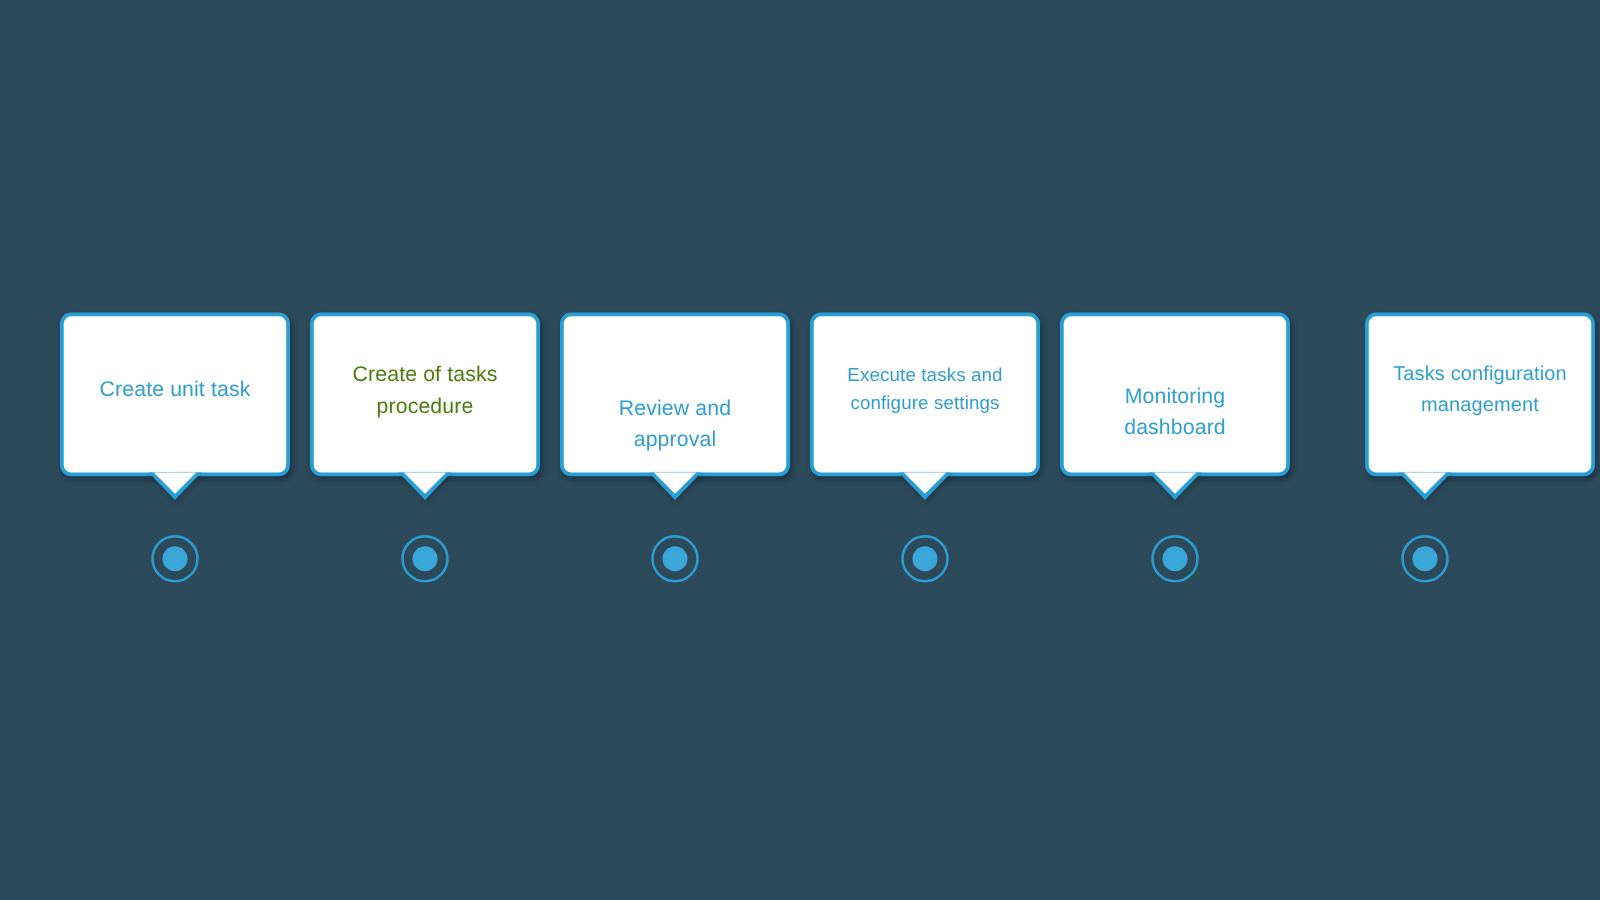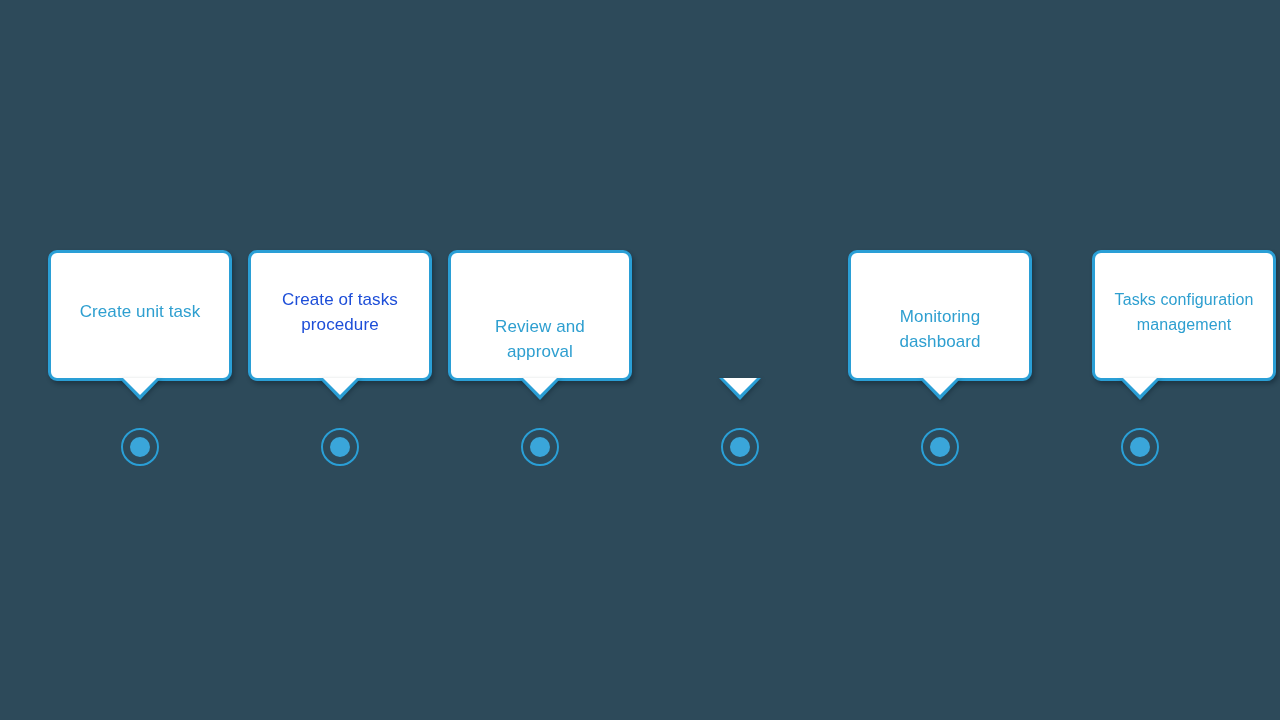--- a/index.html
+++ b/index.html
@@ -143,21 +143,21 @@
         <span class="tail-outer" style="border-top-color: rgb(42, 159, 214);"></span>
         <span class="tail-inner" style="border-top-color: rgb(255, 255, 255);"></span>
       </div>
       <div class="marker" style="border-color: rgb(42, 159, 214);">
         <span class="marker-core" style="background: rgb(58, 166, 218);"></span>
       </div>
     </div>
 
     <div class="step">
       <div class="step-card" style="background: rgb(255, 255, 255); border-color: rgb(42, 159, 214);">
-        <span class="step-label" style="color: #1d4ed8;">Create of tasks<br>procedure</span>
+        <span class="step-label" style="color: #4d7c0f;">Create of tasks<br>procedure</span>
       </div>
       <div class="tail">
         <span class="tail-outer" style="border-top-color: rgb(42, 159, 214);"></span>
         <span class="tail-inner" style="border-top-color: rgb(255, 255, 255);"></span>
       </div>
       <div class="marker" style="border-color: rgb(42, 159, 214);">
         <span class="marker-core" style="background: rgb(58, 166, 218);"></span>
       </div>
     </div>
 
@@ -168,20 +168,23 @@
       <div class="tail">
         <span class="tail-outer" style="border-top-color: rgb(42, 159, 214);"></span>
         <span class="tail-inner" style="border-top-color: rgb(255, 255, 255);"></span>
       </div>
       <div class="marker" style="border-color: rgb(42, 159, 214);">
         <span class="marker-core" style="background: rgb(58, 166, 218);"></span>
       </div>
     </div>
 
     <div class="step">
+      <div class="step-card" style="background: rgb(255, 255, 255); border-color: rgb(42, 159, 214);">
+        <span class="step-label sm" style="color: rgb(46, 159, 208);">Execute tasks and<br>configure settings</span>
+      </div>
       <div class="tail">
         <span class="tail-outer" style="border-top-color: rgb(42, 159, 214);"></span>
         <span class="tail-inner" style="border-top-color: rgb(255, 255, 255);"></span>
       </div>
       <div class="marker" style="border-color: rgb(42, 159, 214);">
         <span class="marker-core" style="background: rgb(58, 166, 218);"></span>
       </div>
     </div>
 
     <div class="step">

